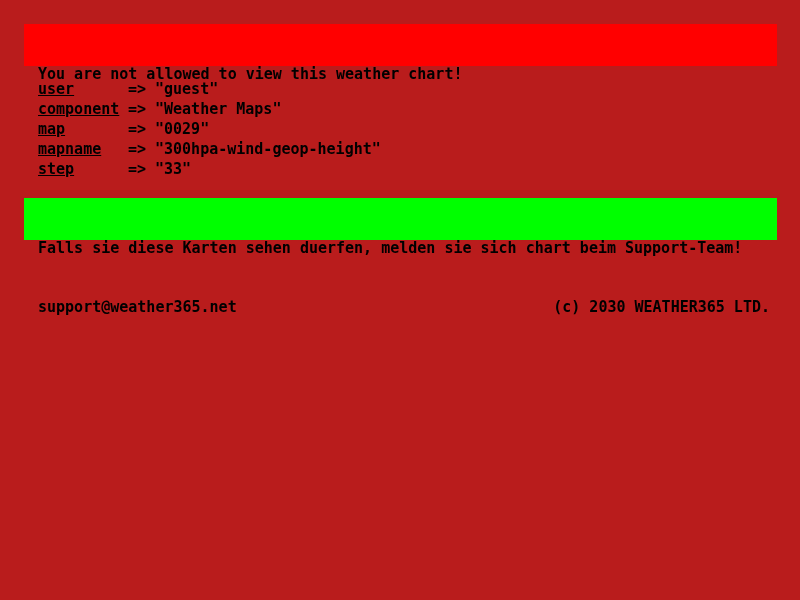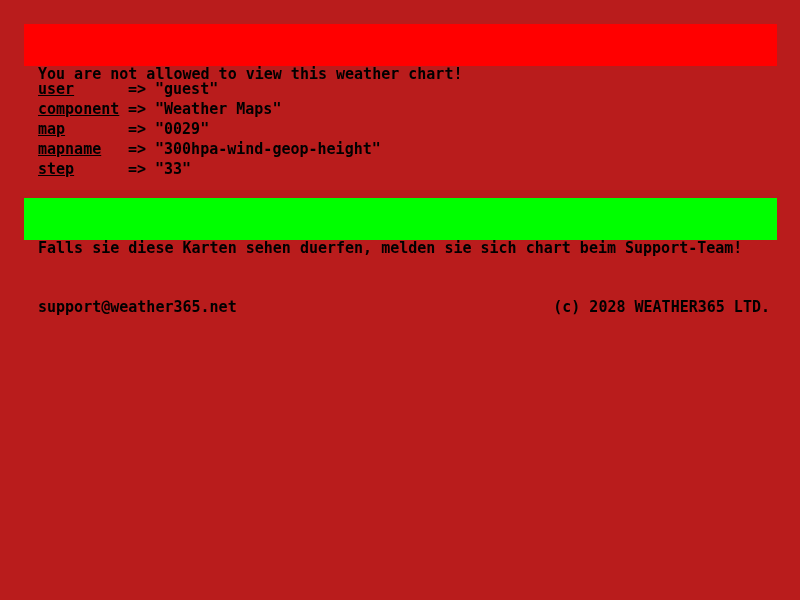--- a/index.html
+++ b/index.html
@@ -78,16 +78,16 @@
   </div>
 
   <div class="kv-list" id="kv-list"><div class="kv-row"><span class="kv-key">user</span><span class="kv-arrow">=&gt;</span><span class="kv-value">"guest"</span></div><div class="kv-row"><span class="kv-key">component</span><span class="kv-arrow">=&gt;</span><span class="kv-value">"Weather Maps"</span></div><div class="kv-row"><span class="kv-key">map</span><span class="kv-arrow">=&gt;</span><span class="kv-value">"0029"</span></div><div class="kv-row"><span class="kv-key">mapname</span><span class="kv-arrow">=&gt;</span><span class="kv-value">"300hpa-wind-geop-height"</span></div><div class="kv-row"><span class="kv-key">step</span><span class="kv-arrow">=&gt;</span><span class="kv-value">"33"</span></div></div>
 
   <div class="banner banner-contact">
     <div>Falls sie diese Karten sehen duerfen, melden sie sich chart beim Support-Team!</div>
   </div>
 
   <div class="footer">
     <span>support@weather365.net</span>
-    <span>(c) 2028 WEATHER365 LTD.</span>
+    <span>(c) 2030 WEATHER365 LTD.</span>
   </div>
 
 </div>
 
 </body></html>

